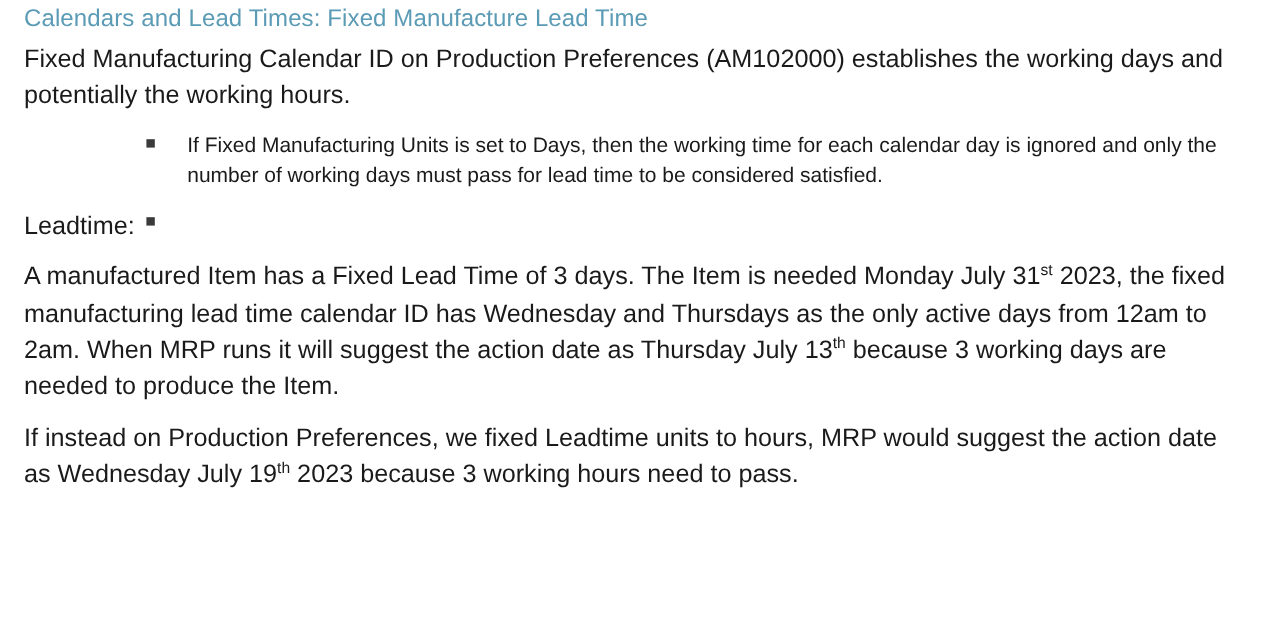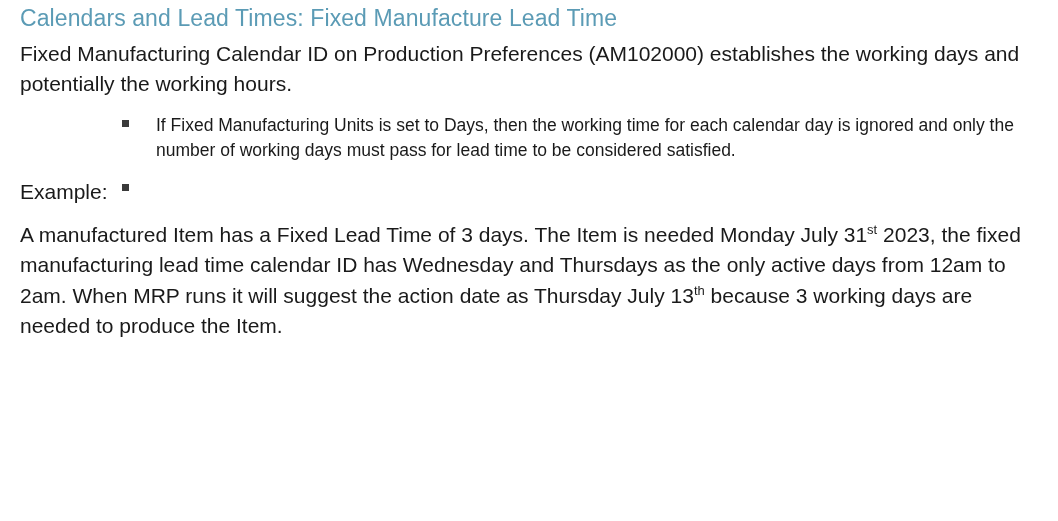--- a/index.html
+++ b/index.html
@@ -15,21 +15,21 @@
     overflow: hidden;
   }
   .page {
     position: relative;
     width: 1058px;
     height: 521px;
     padding: 0;
     box-sizing: border-box;
   }
   .doc-title {
-    font-size: 23px;
+    font-size: 20px;
     line-height: 1.25;
     color: #5b9bb5;
     font-weight: 400;
     margin: 4px 0 6px 20px;
     letter-spacing: 0.1px;
   }
   .para {
     font-size: 21px;
     line-height: 1.45;
     color: #1a1a1a;
@@ -82,18 +82,19 @@
   <ul class="bullets">
     <li>
       <span class="marker"></span>
       <span>If Fixed Manufacturing Units is set to Days, then the working time for each calendar day is ignored and only the number of working days must pass for lead time to be considered satisfied.</span>
     </li>
     <li>
       <span class="marker"></span>
     </li>
   </ul>
 
-  <p class="para tight">Example:</p>
+  <p class="para tight">Leadtime:</p>
 
   <p class="para"><span>A manufactured Item has a Fixed Lead Time of 3 days. The Item is needed Monday July 31</span><sup>st</sup><span> 2023, the fixed manufacturing lead time calendar ID has Wednesday and Thursdays as the only active days from 12am to 2am. When MRP runs it will suggest the action date as Thursday July 13</span><sup>th</sup><span> because 3 working days are needed to produce the Item.</span></p>
 
+  <p class="para"><span>If instead on Production Preferences, we fixed Leadtime units to hours, MRP would suggest the action date as Wednesday July 19</span><sup>th</sup><span> 2023 because 3 working hours need to pass.</span></p>
 
 </div>
 
 </body></html>

